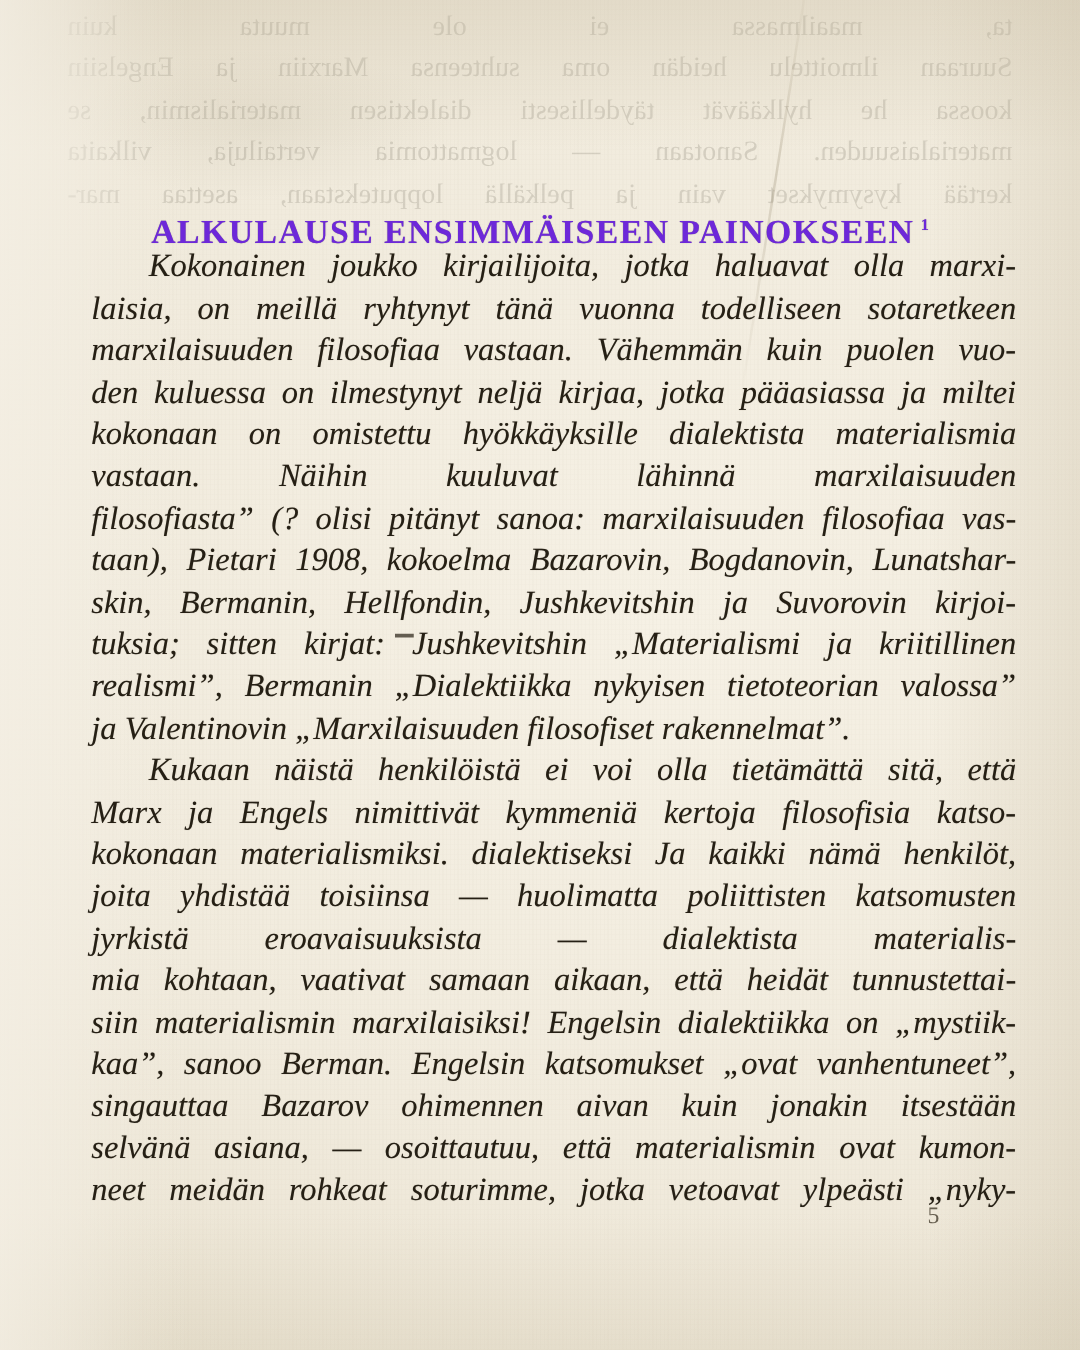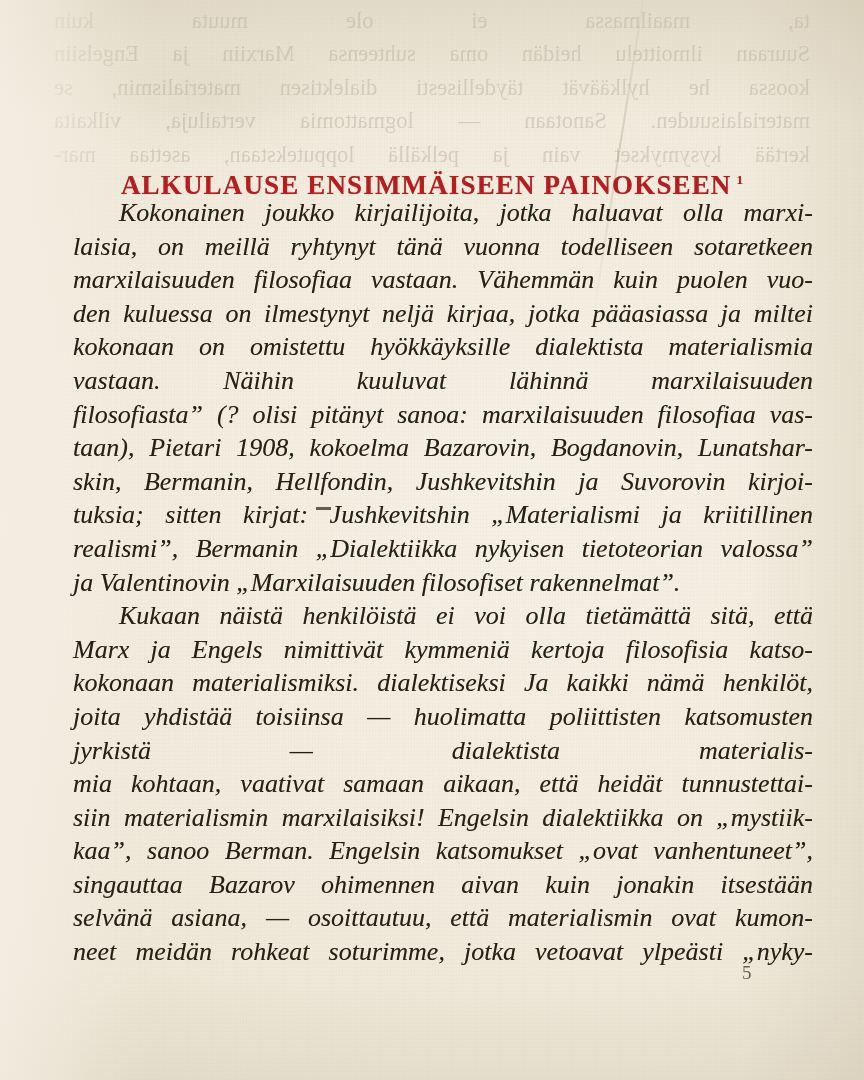--- a/index.html
+++ b/index.html
@@ -121,21 +121,21 @@
   
   .title {
     position: absolute;
     left: 0; right: 0;
     top: 152px;
     z-index: 8;
     text-align: center;
     font-size: 27px;
     letter-spacing: 1.15px;
     white-space: nowrap;
-    color: #b91c1c;
+    color: #6d28d9;
     text-shadow: 0 0 .7px rgba(40,34,22,.45);
   }
   .title .fn {
     font-size: 13px;
     vertical-align: super;
     letter-spacing: 0;
     margin-left: 5px;
   }
 
   
@@ -347,20 +347,21 @@
           <span>joita</span>
           <span>yhdistää</span>
           <span>toisiinsa</span>
           <span>—</span>
           <span>huolimatta</span>
           <span>poliittisten</span>
           <span>katsomusten</span>
         </div>
         <div class="ln">
           <span>jyrkistä</span>
+          <span>eroavaisuuksista</span>
           <span>—</span>
           <span>dialektista</span>
           <span>materialis-</span>
         </div>
         <div class="ln">
           <span>mia</span>
           <span>kohtaan,</span>
           <span>vaativat</span>
           <span>samaan</span>
           <span>aikaan,</span>

